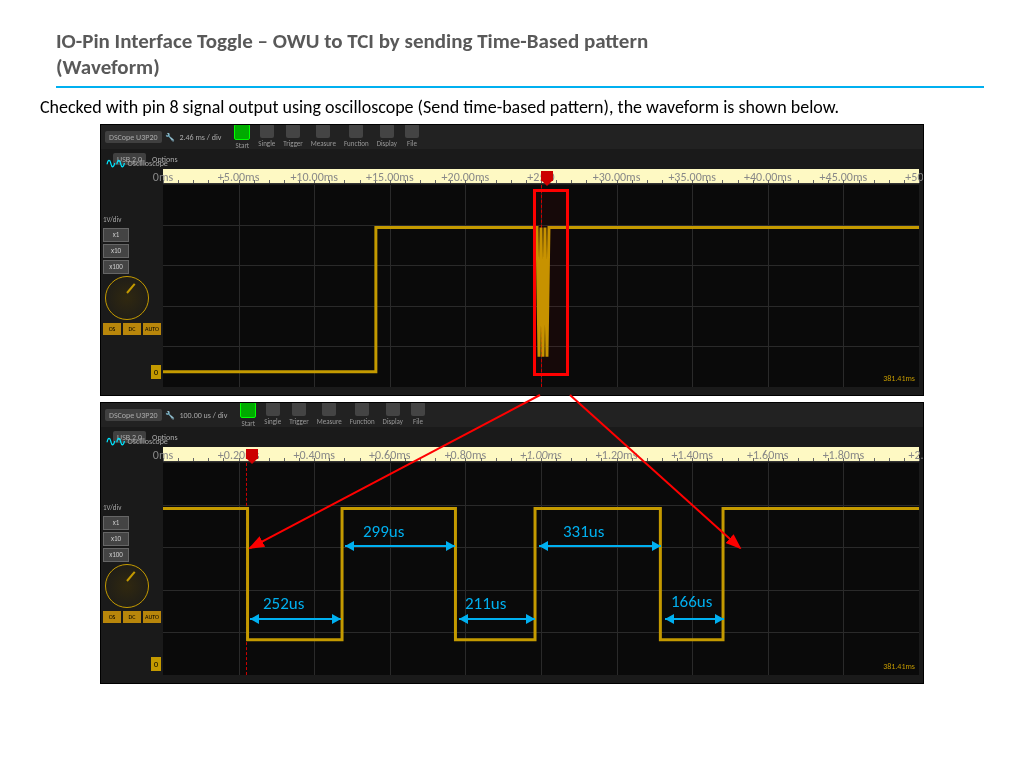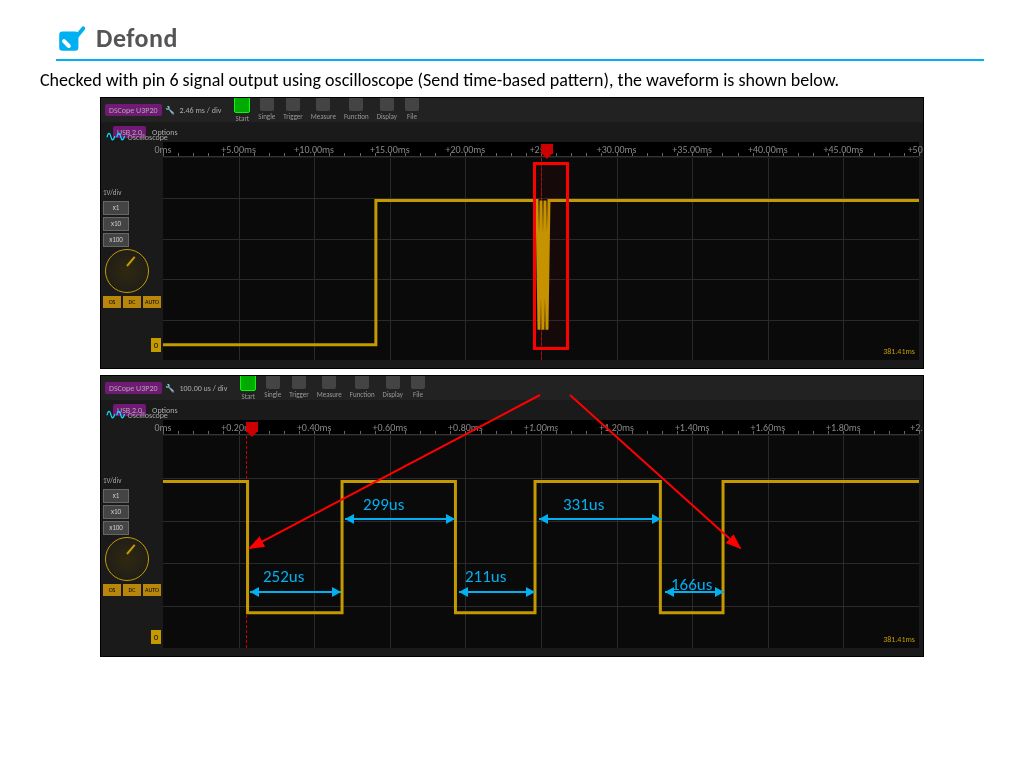--- a/index.html
+++ b/index.html
@@ -10,26 +10,26 @@
 .logo-mark svg { width:100%; height:100%; }
 .logo-text { font-size:26px; font-weight:bold; color:#555; letter-spacing:0.5px; }
 .hr-line { height:2px; background:#00B0F0; margin:0 40px 0 56px; }
 .body-text { font-size:18px; color:#000; padding:8px 40px 6px 40px; }
 .scope-area { margin:0 100px 0 100px; }
 .scope { background:#1a1a1a; border:1px solid #000; position:relative; overflow:hidden; }
 .scope1 { height:270px; }
 .scope2 { height:280px; margin-top:6px; }
 .toolbar { height:24px; background:#222; display:flex; align-items:center; font-size:8px; color:#aaa; gap:4px; padding:0 4px; }
 .toolbar2 { height:20px; background:#1a1a1a; display:flex; align-items:center; font-size:8px; color:#aaa; padding-left:12px; }
-.tb-badge { background:#701a75; padding:1px 4px; border-radius:2px; font-size:8px; }
+.tb-badge { background:#404040; padding:1px 4px; border-radius:2px; font-size:8px; }
 .tb-btn { display:flex; flex-direction:column; align-items:center; color:#999; font-size:7px; padding:0 3px; }
 .tb-icon { width:14px; height:14px; background:#444; border-radius:2px; margin-bottom:1px; }
 .tb-play { background:#0a0; border:1px solid #0f0; }
 .tb-group { display:flex; gap:2px; margin-left:6px; }
-.time-ruler { height:14px; background:#000000; position:relative; font-size:10px; color:#888; border-bottom:1px solid #333; }
+.time-ruler { height:14px; background:#fef9c3; position:relative; font-size:12px; color:#888; border-bottom:1px solid #333; }
 .ruler-label { position:absolute; top:1px; transform:translateX(-50%); }
 .ruler-tick { position:absolute; bottom:0; width:1px; height:3px; background:#666; }
 .side-panel { position:absolute; left:0; top:60px; width:60px; z-index:3; }
 .side-label { font-size:7px; color:#aaa; margin-left:2px; }
 .dial { width:42px; height:42px; border:1px solid #C49A00; border-radius:50%; margin:2px 0 0 4px; position:relative; background:radial-gradient(#302810,#1a1a1a); }
 .dial::after { content:''; position:absolute; width:2px; height:12px; background:#C49A00; top:4px; left:50%; transform-origin:bottom; transform:translateX(-50%) rotate(40deg); }
 .scale-btns { display:flex; flex-direction:column; gap:2px; margin:4px 0 0 2px; }
 .scale-btn { width:24px; height:12px; background:#444; border:1px solid #666; font-size:7px; color:#ccc; text-align:center; line-height:12px; }
 .mode-btns { display:flex; gap:2px; margin:3px 0 0 2px; }
 .mode-btn { width:18px; height:12px; background:#B8860B; font-size:6px; color:#000; text-align:center; line-height:12px; }
@@ -50,33 +50,24 @@
 .osc-wave-icon { color:#00E5FF; font-size:14px; letter-spacing:-2px; }
 .readout { position:absolute; right:4px; bottom:4px; font-size:8px; color:#C49A00; }
 svg.wave { position:absolute; left:0; top:0; width:100%; height:100%; }
 svg.wave path, svg.wave line { stroke:#C49A00; stroke-width:1.5; fill:none; }
 svg.wave .thick { stroke-width:3; }
 </style>
 </head>
 <body>
 
 <div class="header">
-  <div class="logo">
-    <div class="logo-mark">
-      <svg viewBox="0 0 40 40">
-          <rect x="4" y="12" width="24" height="24" rx="4" fill="#00B0F0"></rect>
-          <path d="M10 24 l6 6 l18 -22" stroke="#00B0F0" stroke-width="5" fill="none" stroke-linecap="round"></path>
-          <path d="M10 24 l6 6" stroke="#fff" stroke-width="5" fill="none" stroke-linecap="round"></path>
-        </svg>
-    </div>
-    <div class="logo-text">Defond</div>
-  </div>
+  <div class="title">IO-Pin Interface Toggle – OWU to TCI by sending Time-Based pattern (Waveform)</div>
 </div>
 <div class="hr-line"></div>
-<div class="body-text">Checked with pin 6 signal output using oscilloscope (Send time-based pattern), the waveform is shown below.</div>
+<div class="body-text">Checked with pin 8 signal output using oscilloscope (Send time-based pattern), the waveform is shown below.</div>
 
 <div class="scope-area">
 
   <div class="scope scope1">
     <div class="toolbar">
       <span class="tb-badge">DSCope U3P20</span>
       <span>🔧</span>
       <span>2.46 ms / div</span>
       <div class="tb-group">
         <div class="tb-btn">
@@ -373,21 +364,21 @@
       <div class="readout">381.41ms</div>
 
       <div class="measure" style="left:200px;top:58px">299us</div>
       <div class="measure-arrow" style="left:182px;top:82px;width:110px"></div>
       <div class="measure" style="left:400px;top:58px">331us</div>
       <div class="measure-arrow" style="left:376px;top:82px;width:122px"></div>
       <div class="measure" style="left:100px;top:130px">252us</div>
       <div class="measure-arrow" style="left:87px;top:155px;width:91px"></div>
       <div class="measure" style="left:302px;top:130px">211us</div>
       <div class="measure-arrow" style="left:296px;top:155px;width:76px"></div>
-      <div class="measure" style="left:508px;top:138px">166us</div>
+      <div class="measure" style="left:508px;top:128px">166us</div>
       <div class="measure-arrow" style="left:502px;top:155px;width:59px"></div>
     </div>
   </div>
 </div>
 
 <svg style="position:absolute;left:0;top:0;width:1024px;height:768px;pointer-events:none;z-index:10">
   <defs>
       <marker id="ah" markerWidth="8" markerHeight="8" refX="7" refY="3" orient="auto">
         <path d="M0 0 L8 3 L0 6 Z" fill="#ff0000"></path>
       </marker>

